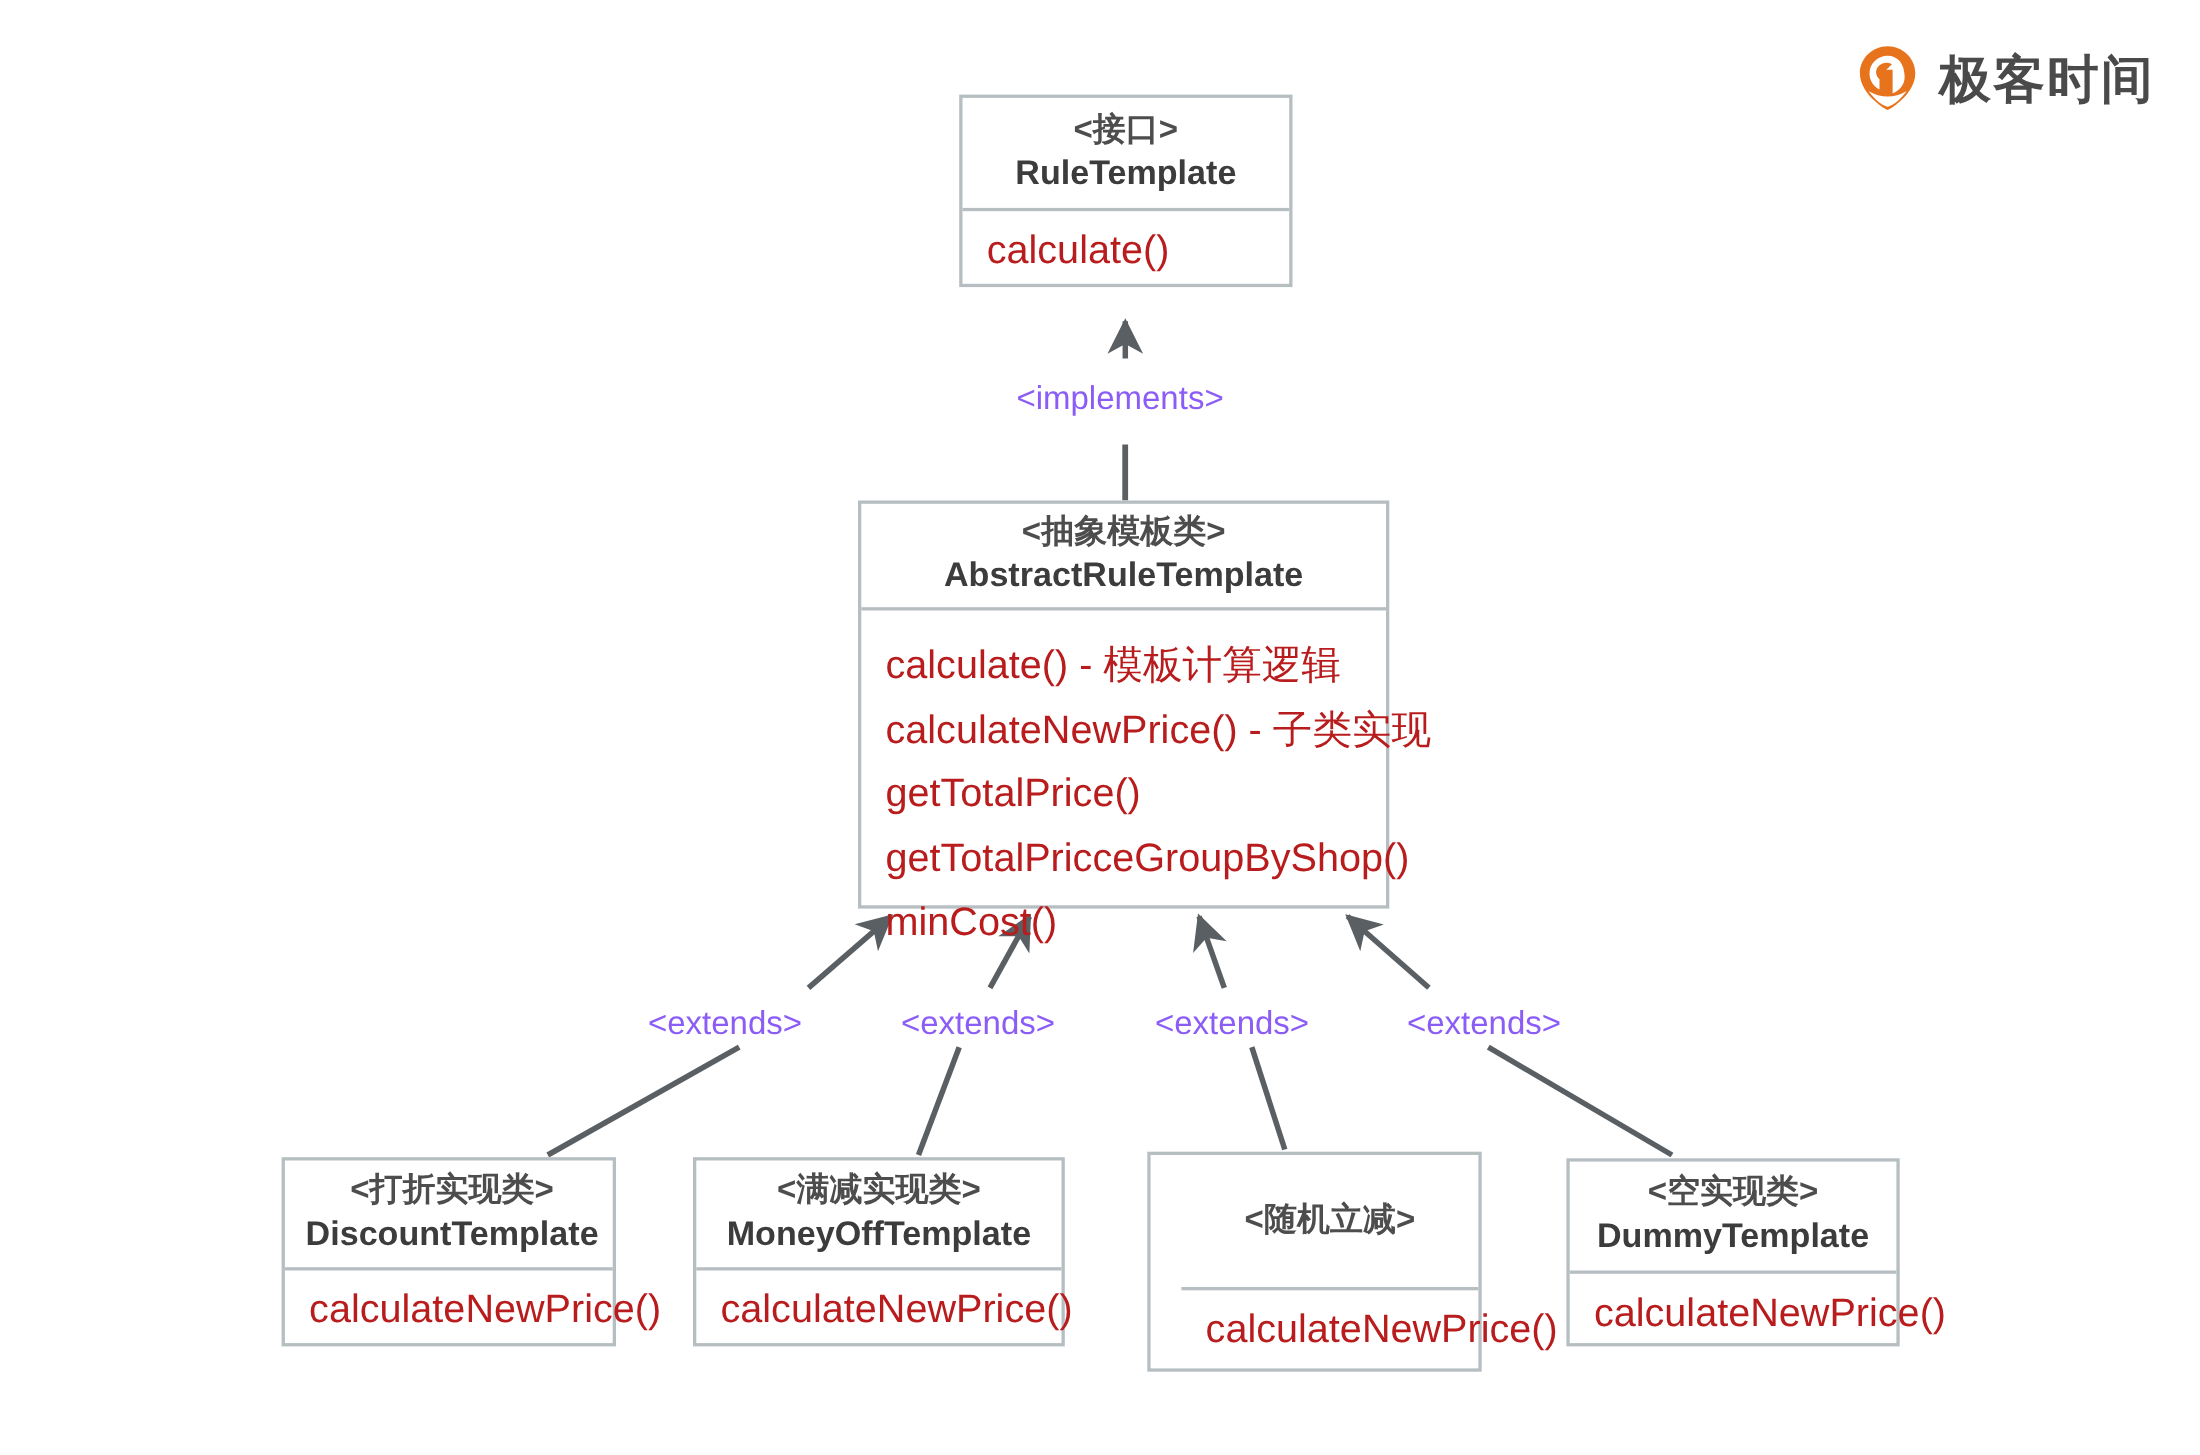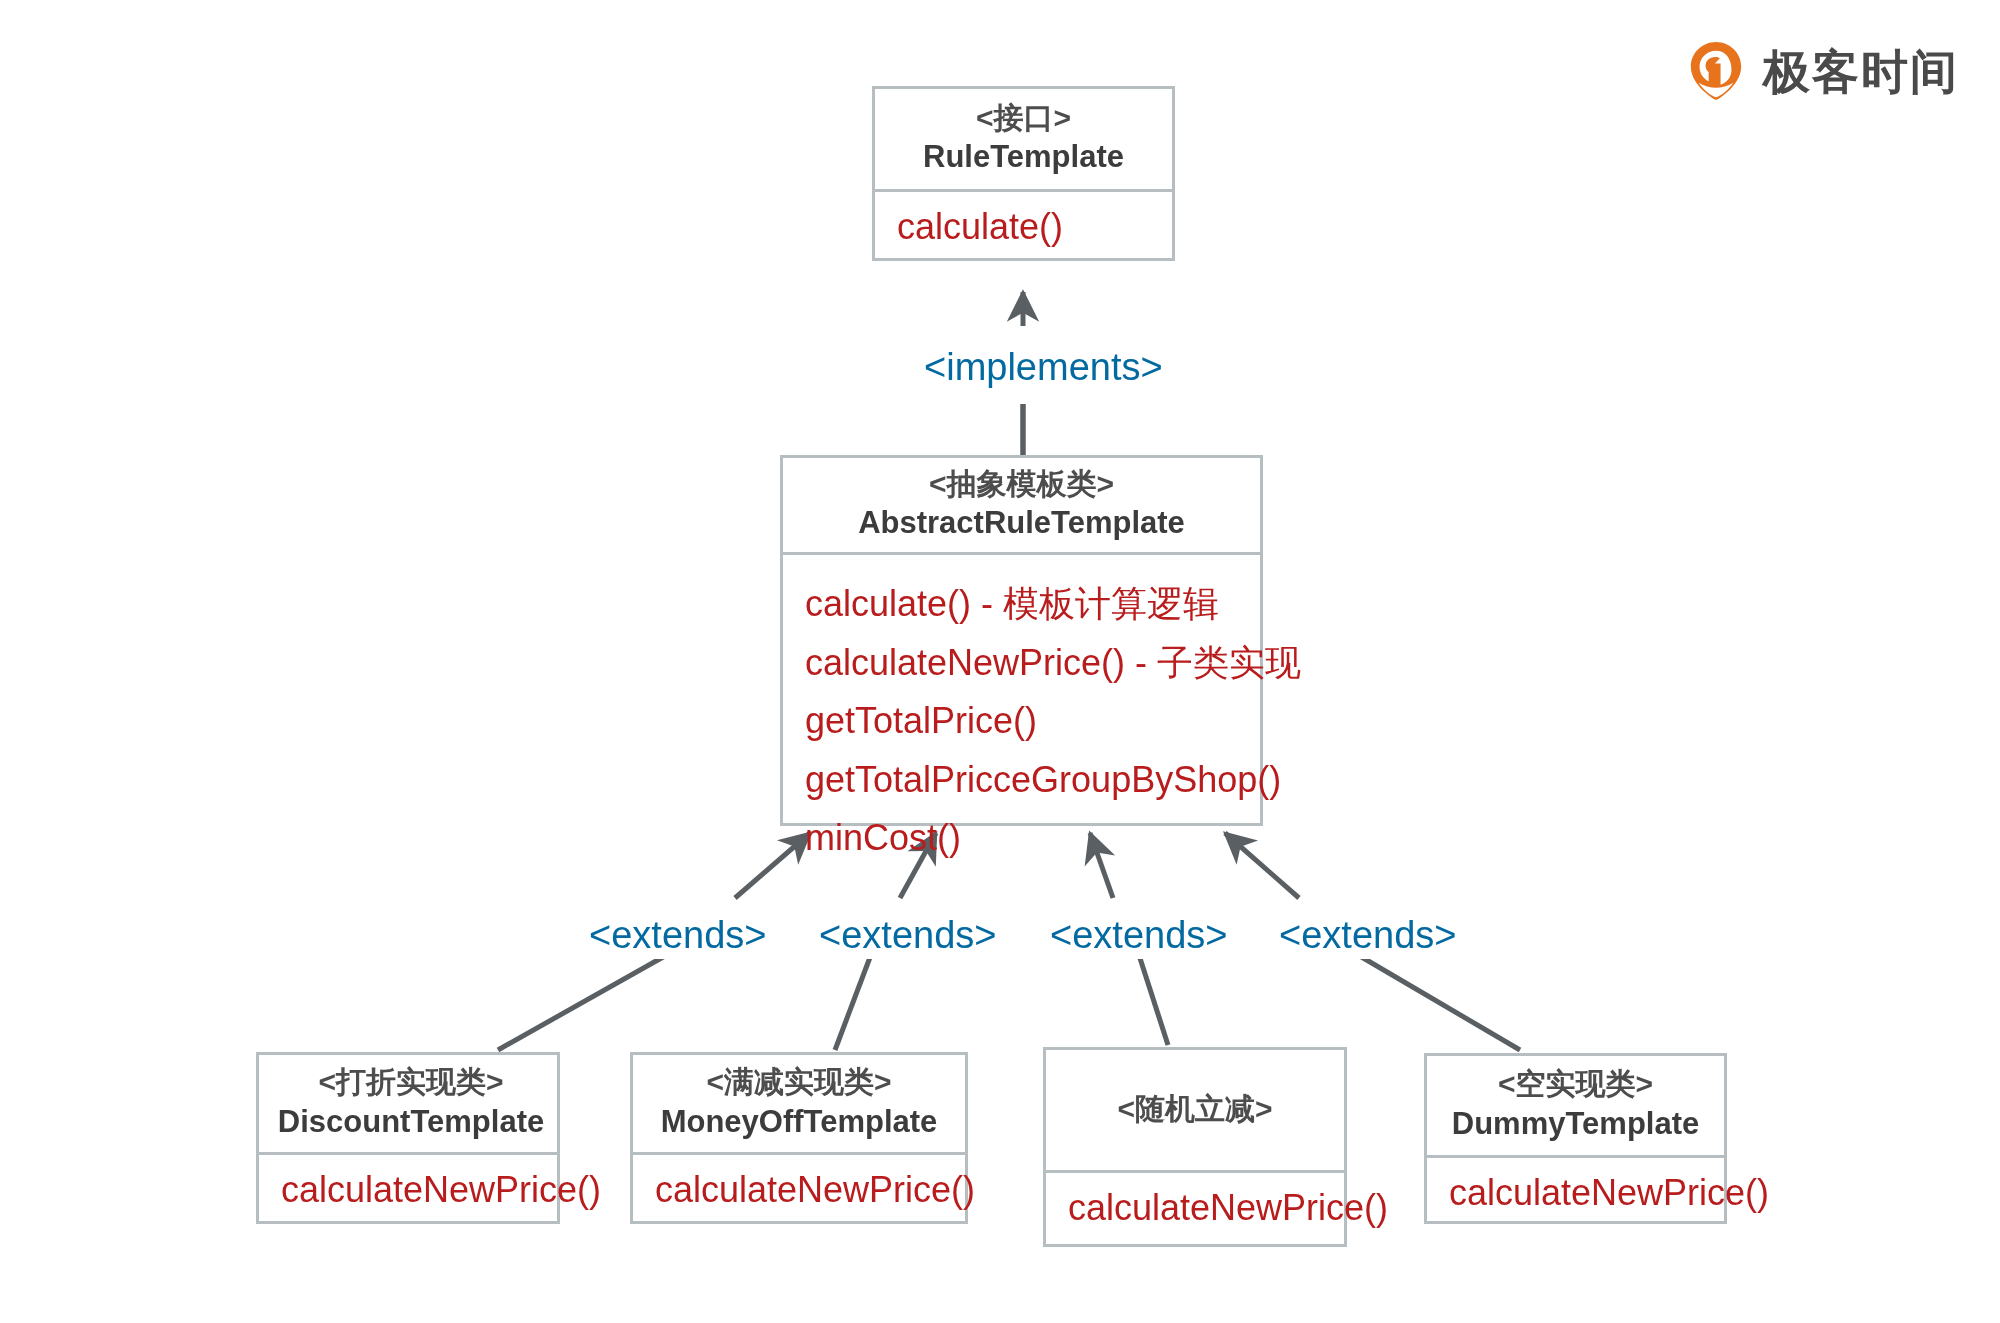--- a/index.html
+++ b/index.html
@@ -98,22 +98,22 @@
     font-size: 36px;
     color: #b91c1c;
     line-height: 1.35;
     white-space: nowrap;
     padding: 5px 0;
   }
 
   
   .edge-label {
     position: absolute;
-    font-size: 38px;
-    color: #0369a1;
+    font-size: 30px;
+    color: #8b5cf6;
     white-space: nowrap;
     background: #ffffff;
     padding: 0 8px;
     line-height: 1.2;
   }
 </style>
 </head>
 <body>
 
 <div class="diagram">
@@ -190,21 +190,21 @@
   <div class="uml-box" style="left:630px; top:1052px; width:338px; height:172px;">
     <div class="uml-head" style="height:100px;">
       <div class="uml-stereotype">&lt;满减实现类&gt;</div>
       <div class="uml-name">MoneyOffTemplate</div>
     </div>
     <div class="uml-body">
       <div class="uml-member">calculateNewPrice()</div>
     </div>
   </div>
 
-  <div class="uml-box" style="left:1043px; top:1047px; width:304px; height:200px;">
+  <div class="uml-box" style="left:1043px; top:1047px; width:304px; height:200px;padding-left:28px;">
     <div class="uml-head" style="height:147px;">
       <div class="uml-stereotype">&lt;随机立减&gt;</div>
     </div>
     <div class="uml-body">
       <div class="uml-member">calculateNewPrice()</div>
     </div>
   </div>
 
   <div class="uml-box" style="left:1424px; top:1053px; width:303px; height:171px;">
     <div class="uml-head" style="height:102px;">

